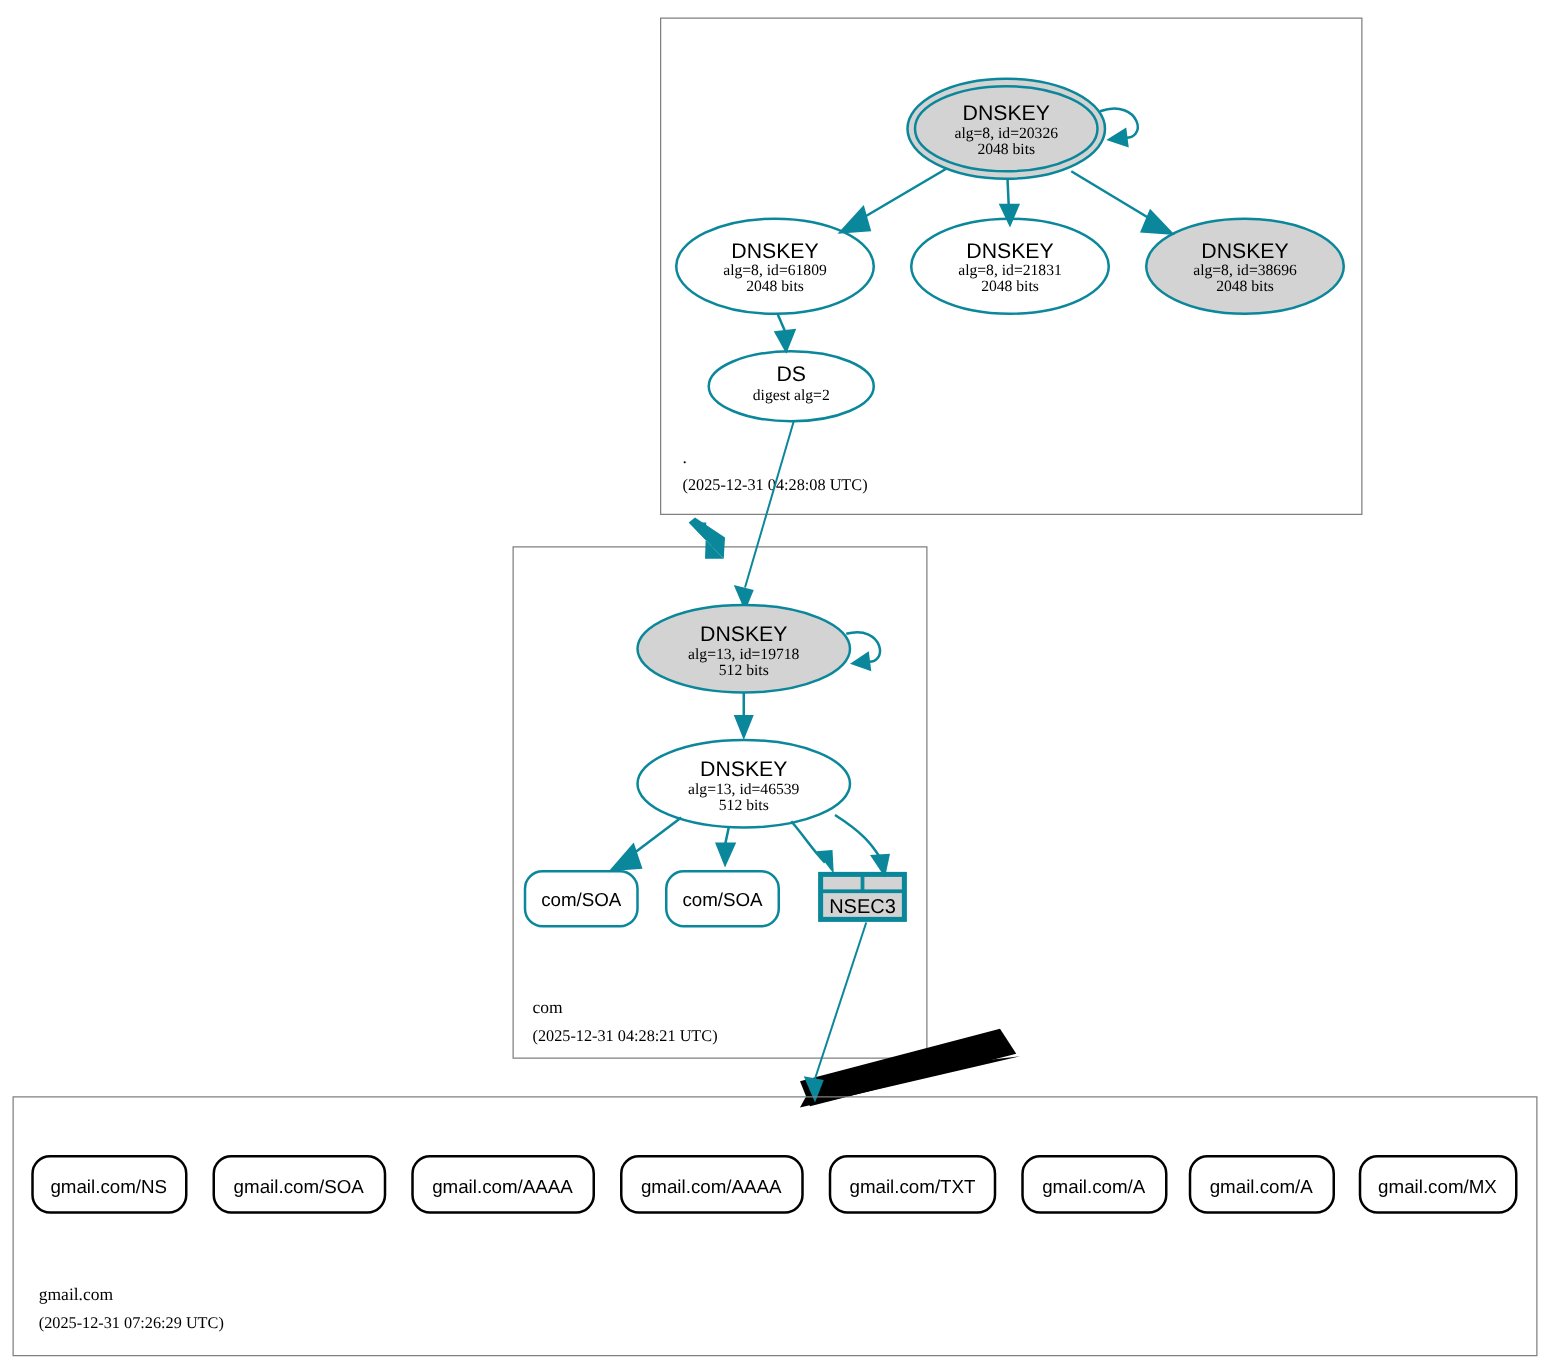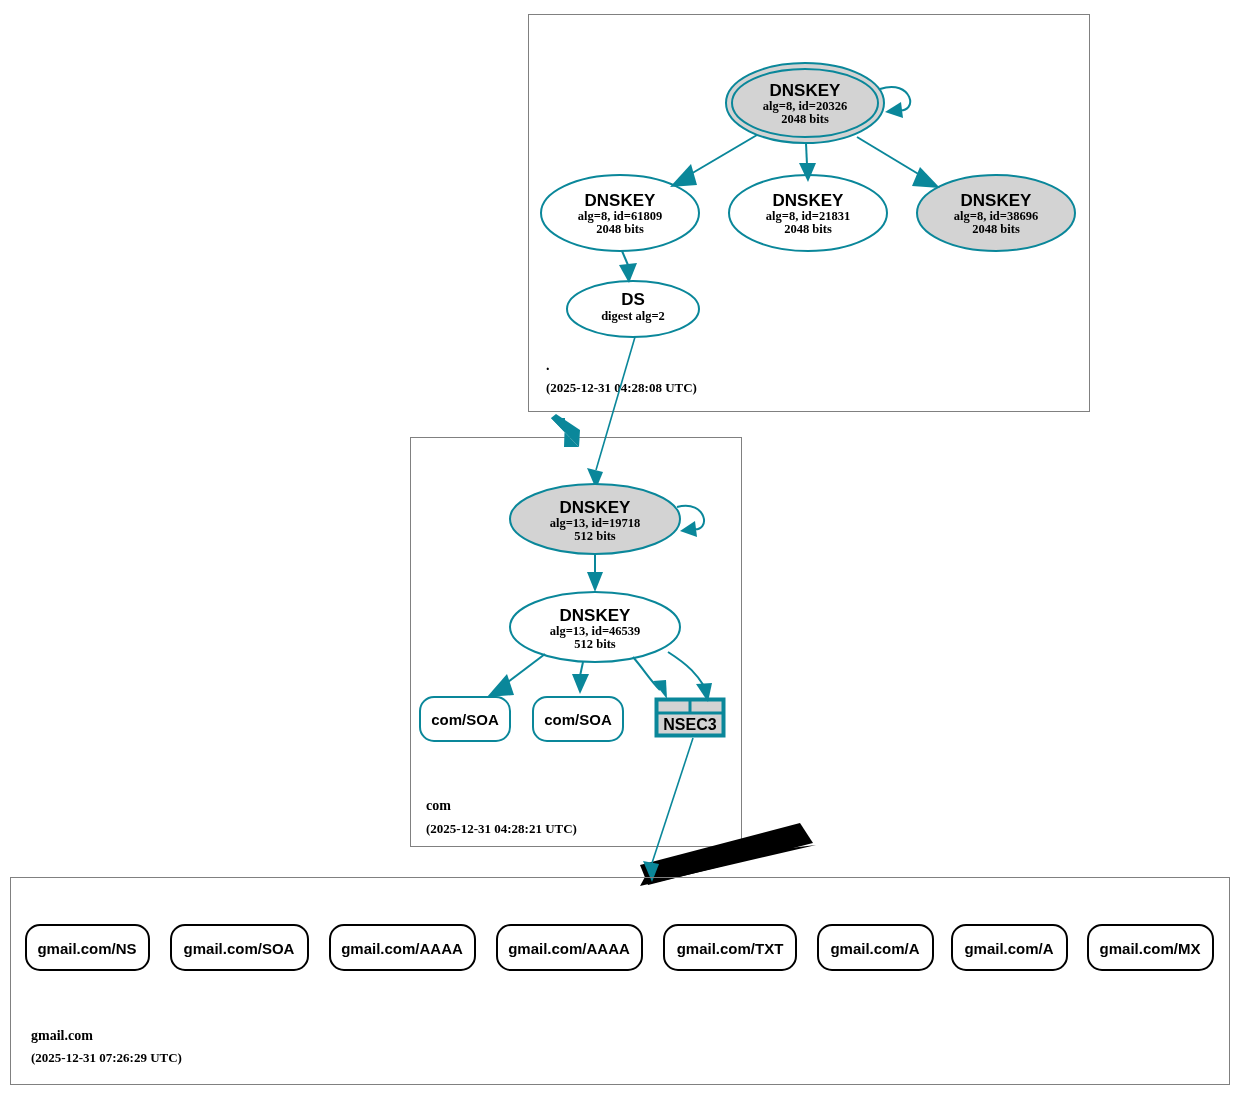--- a/index.html
+++ b/index.html
@@ -1,19 +1,19 @@
 <!DOCTYPE html>
 <html><head>
 <meta charset="utf-8">
 <style>
   html,body{margin:0;padding:0;background:#ffffff;}
   body{width:1240px;height:1094px;position:relative;
        font-family:"Liberation Sans",sans-serif;
        -webkit-font-smoothing:antialiased;}
-  #stage{position:absolute;inset:0;width:1240px;height:1094px;overflow:hidden;font-weight:bold;}
+  #stage{position:absolute;inset:0;width:1240px;height:1094px;overflow:hidden;}
   svg#graph{position:absolute;left:0;top:0;width:1240px;height:1094px;}
 
   .zone-rect{fill:none;stroke:#808080;stroke-width:1;}
   .node-ell{stroke:#0a879a;stroke-width:2;}
   .fill-grey{fill:#d3d3d3;}
   .fill-white{fill:#ffffff;}
   .edge{stroke:#0a879a;stroke-width:2;fill:none;}
   .edge-thin{stroke:#0a879a;stroke-width:1.6;fill:none;}
   .arrowfill{fill:#0a879a;stroke:none;}
   .arrowblack{fill:#000000;stroke:none;}

